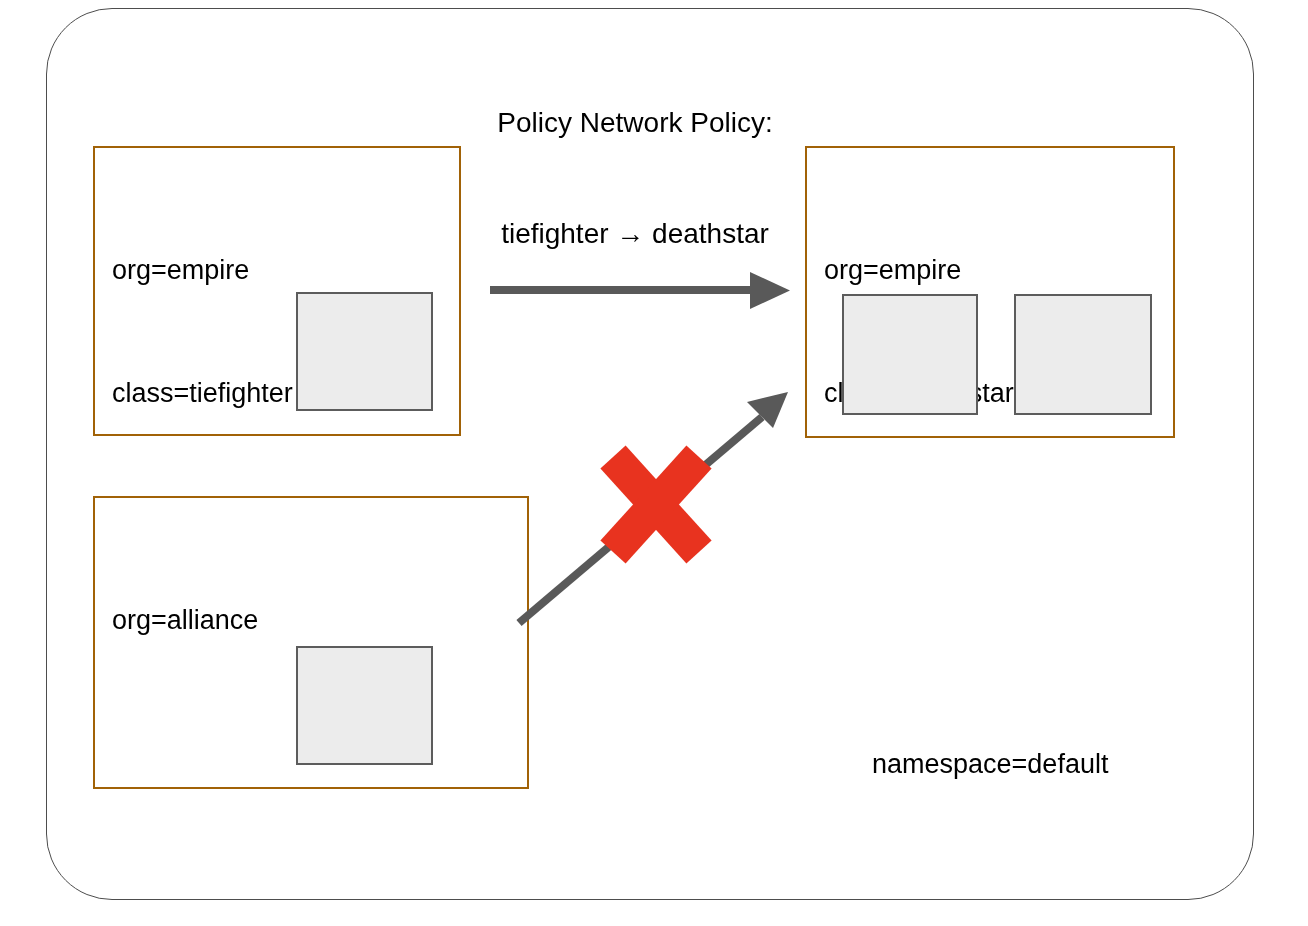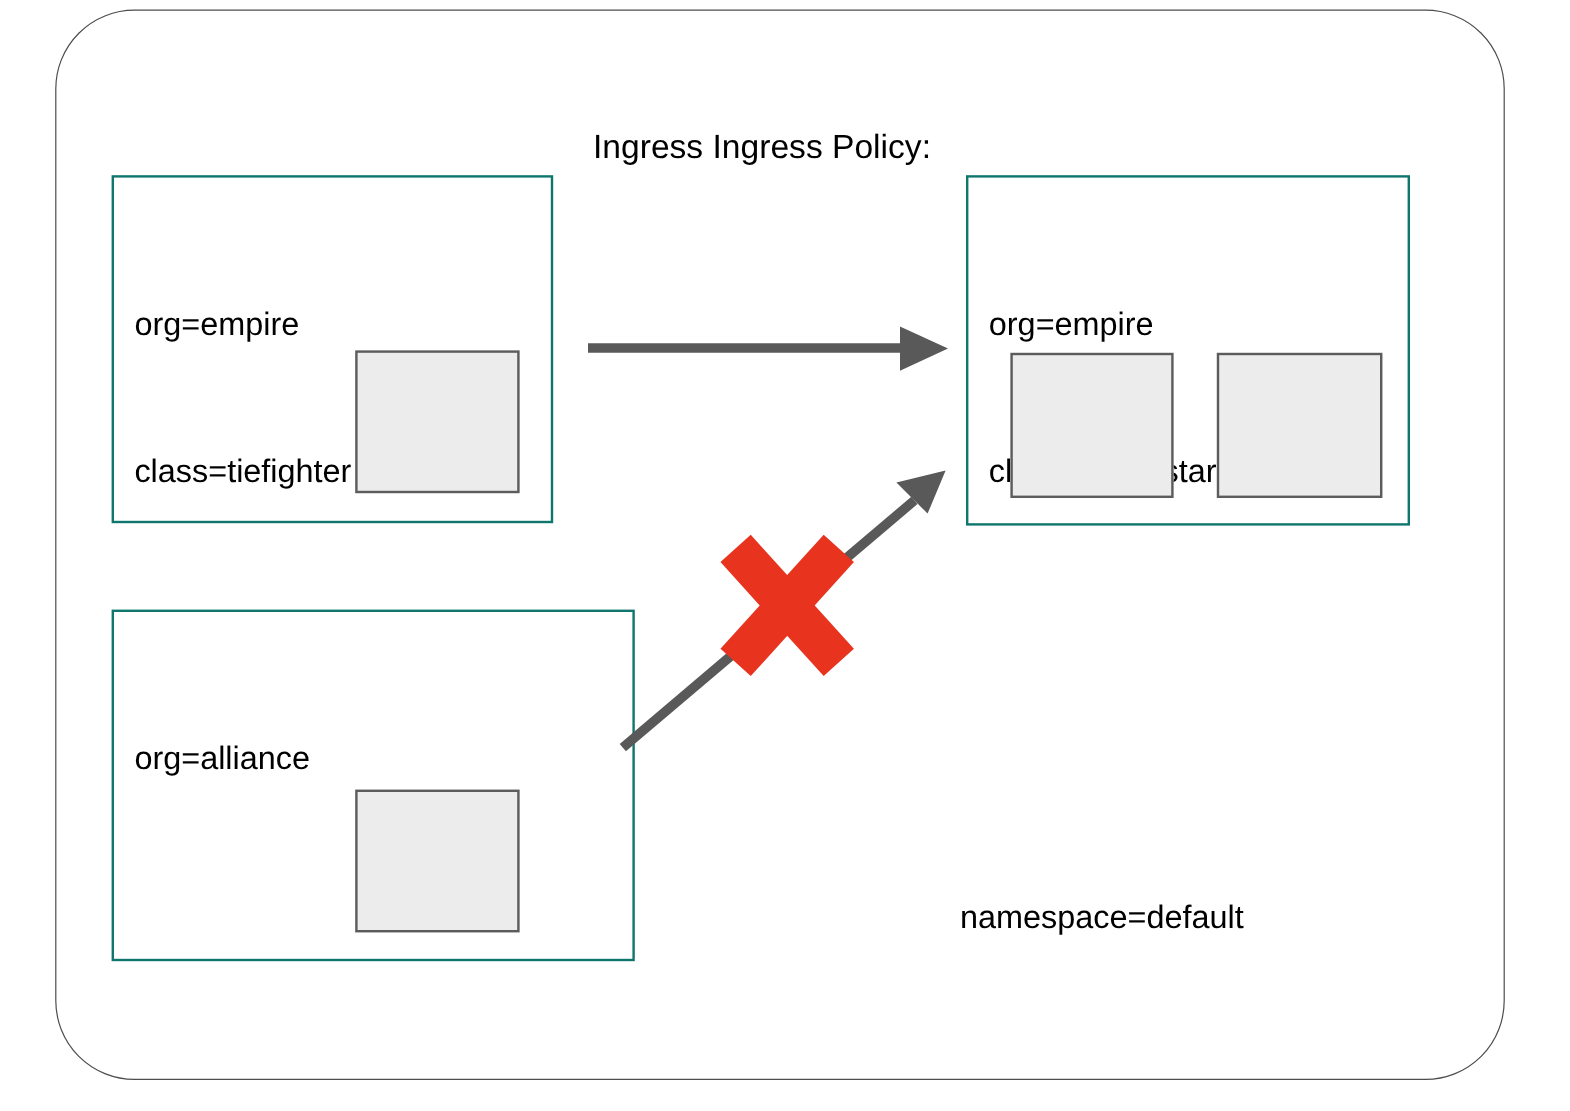--- a/index.html
+++ b/index.html
@@ -46,33 +46,33 @@
     color: #000000;
     white-space: pre;
   }
   .policy-title .line {
     display: block;
   }
 
   
   .endpoint-box {
     position: absolute;
-    border: 2px solid #0f766e;
+    border: 2px solid #a16207;
     box-sizing: border-box;
     background: #ffffff;
   }
   .box-tiefighter {
     left: 93px;
     top: 146px;
     width: 368px;
     height: 290px;
   }
   .box-xwing {
     left: 93px;
-    top: 508px;
+    top: 496px;
     width: 436px;
     height: 293px;
   }
   .box-deathstar {
     left: 805px;
     top: 146px;
     width: 370px;
     height: 292px;
   }
 
@@ -127,38 +127,39 @@
     left: 0;
     top: 0;
     width: 1308px;
     height: 926px;
     pointer-events: none;
   }
 
   
   .namespace-label {
     position: absolute;
-    left: 800px;
+    left: 872px;
     top: 748px;
     font-size: 27px;
     line-height: 33px;
     color: #000000;
     white-space: pre;
     text-align: center;
   }
 </style>
 </head>
 <body>
 
 <div id="canvas">
 
   <div class="namespace-container"></div>
 
   <div class="policy-title">
-    <span class="line">Ingress Ingress Policy:</span>
+    <span class="line">Policy Network Policy:</span>
+    <span class="line">tiefighter → deathstar</span>
   </div>
 
   <div class="endpoint-box box-tiefighter">
     <div class="endpoint-labels">
       <span>org=empire</span>
       <span>class=tiefighter</span>
     </div>
     <div class="pod pod-tiefighter-1"></div>
   </div>
 

